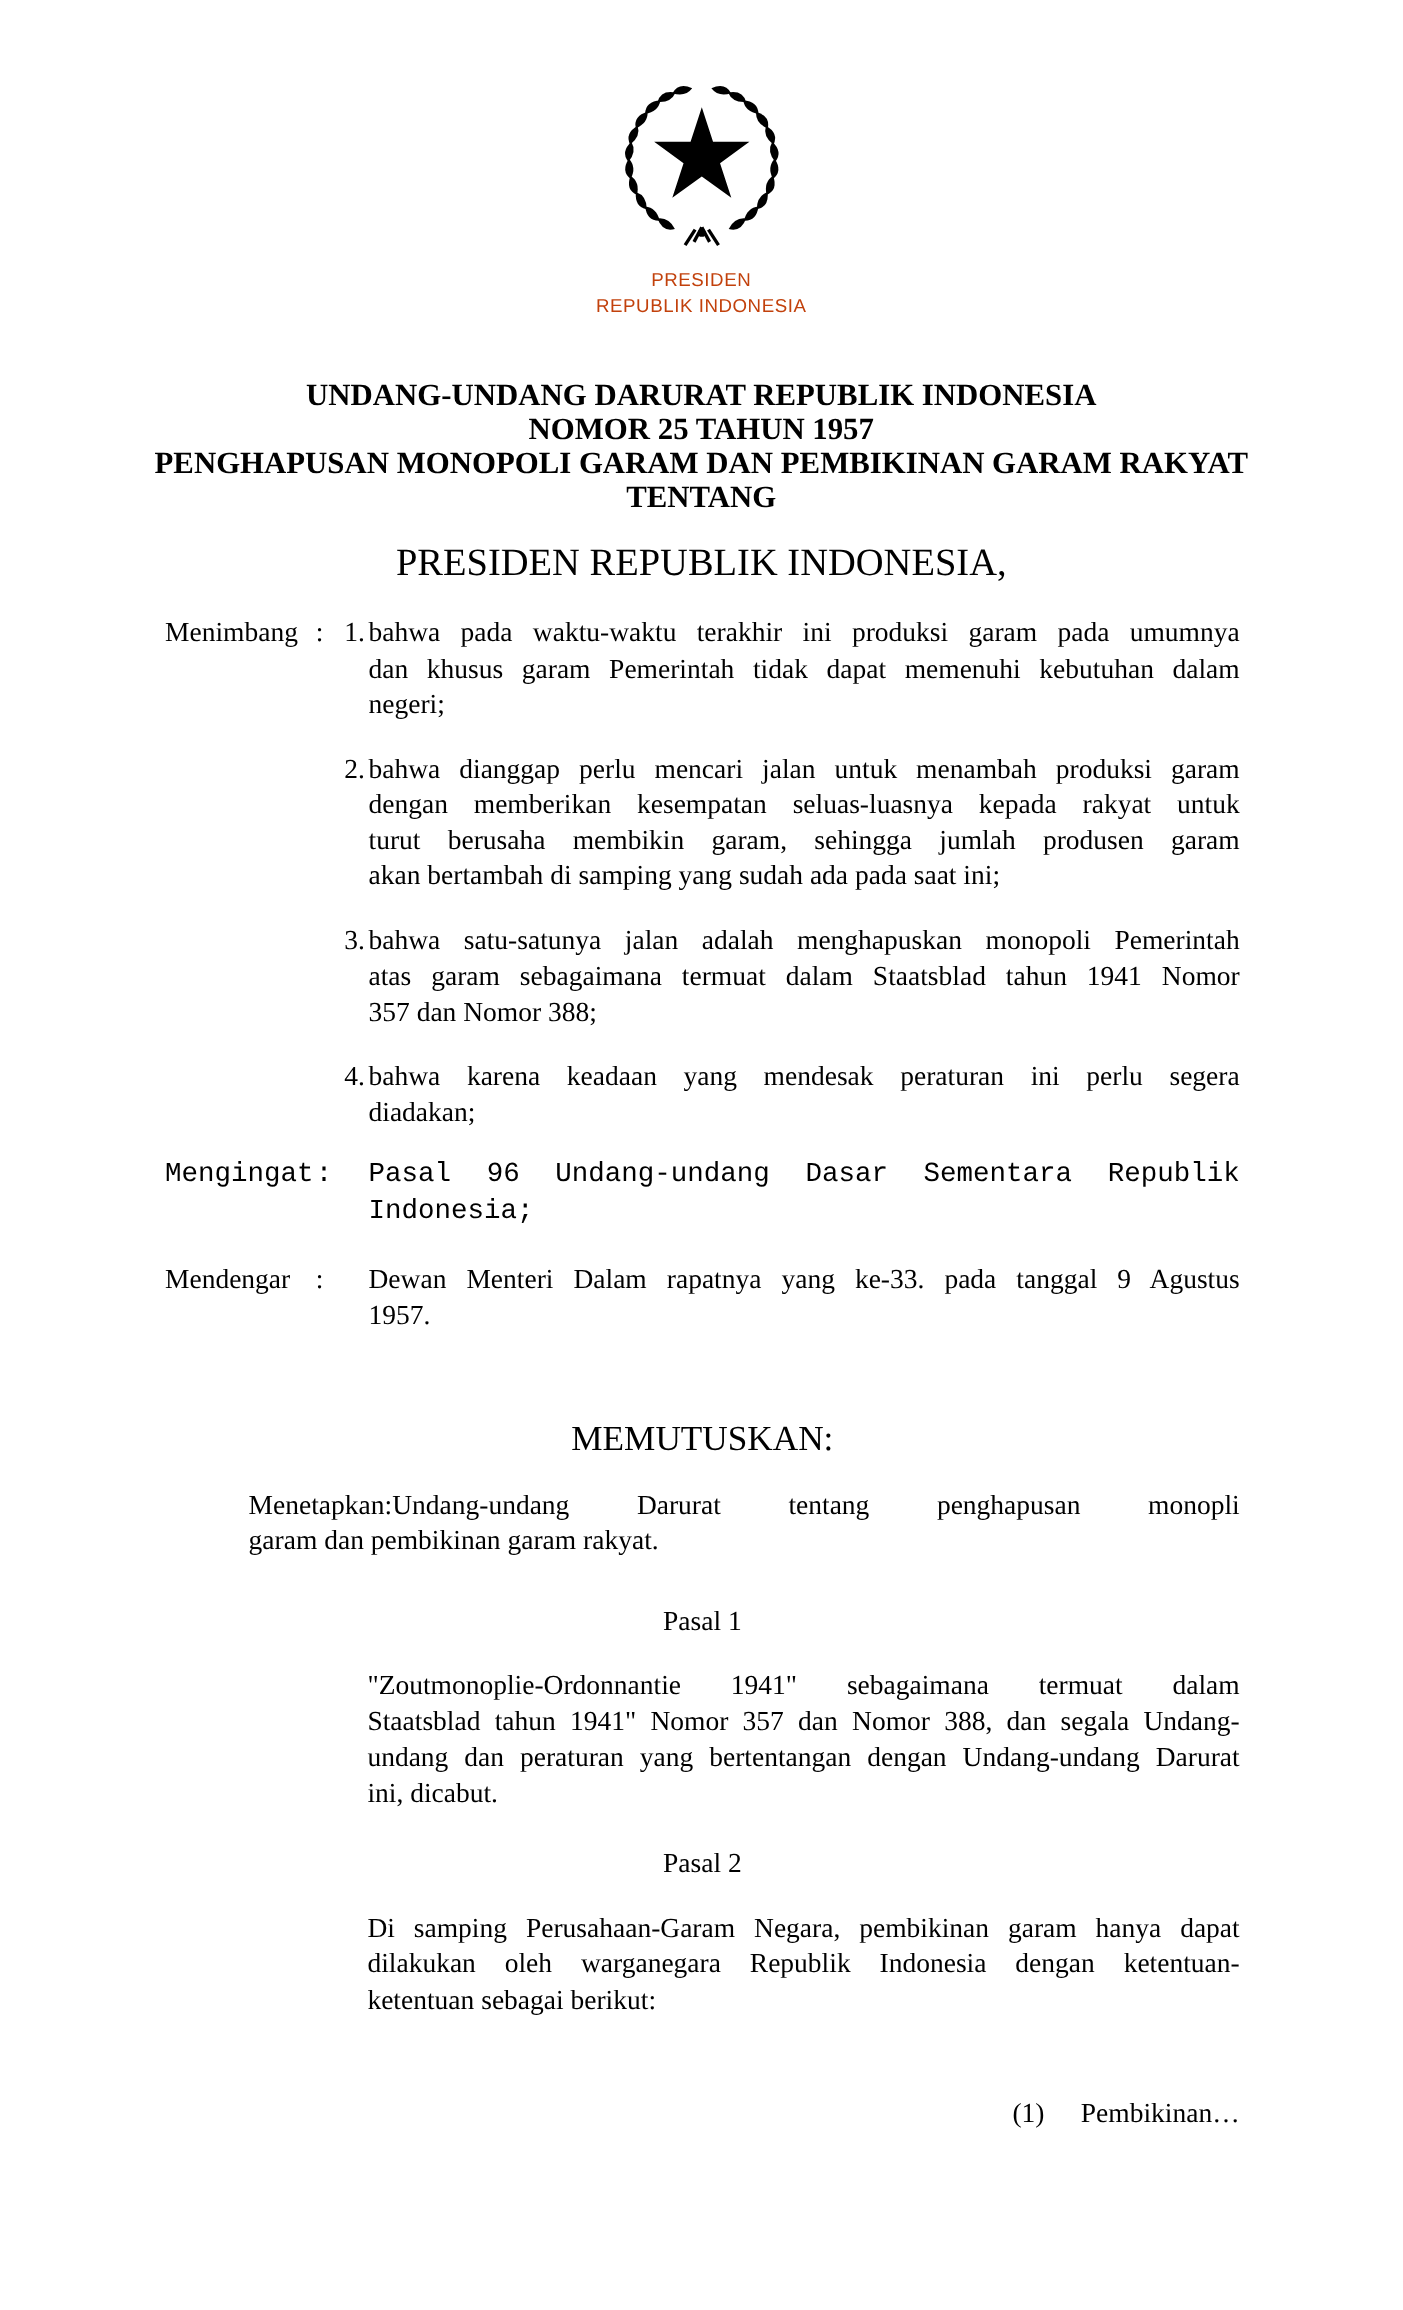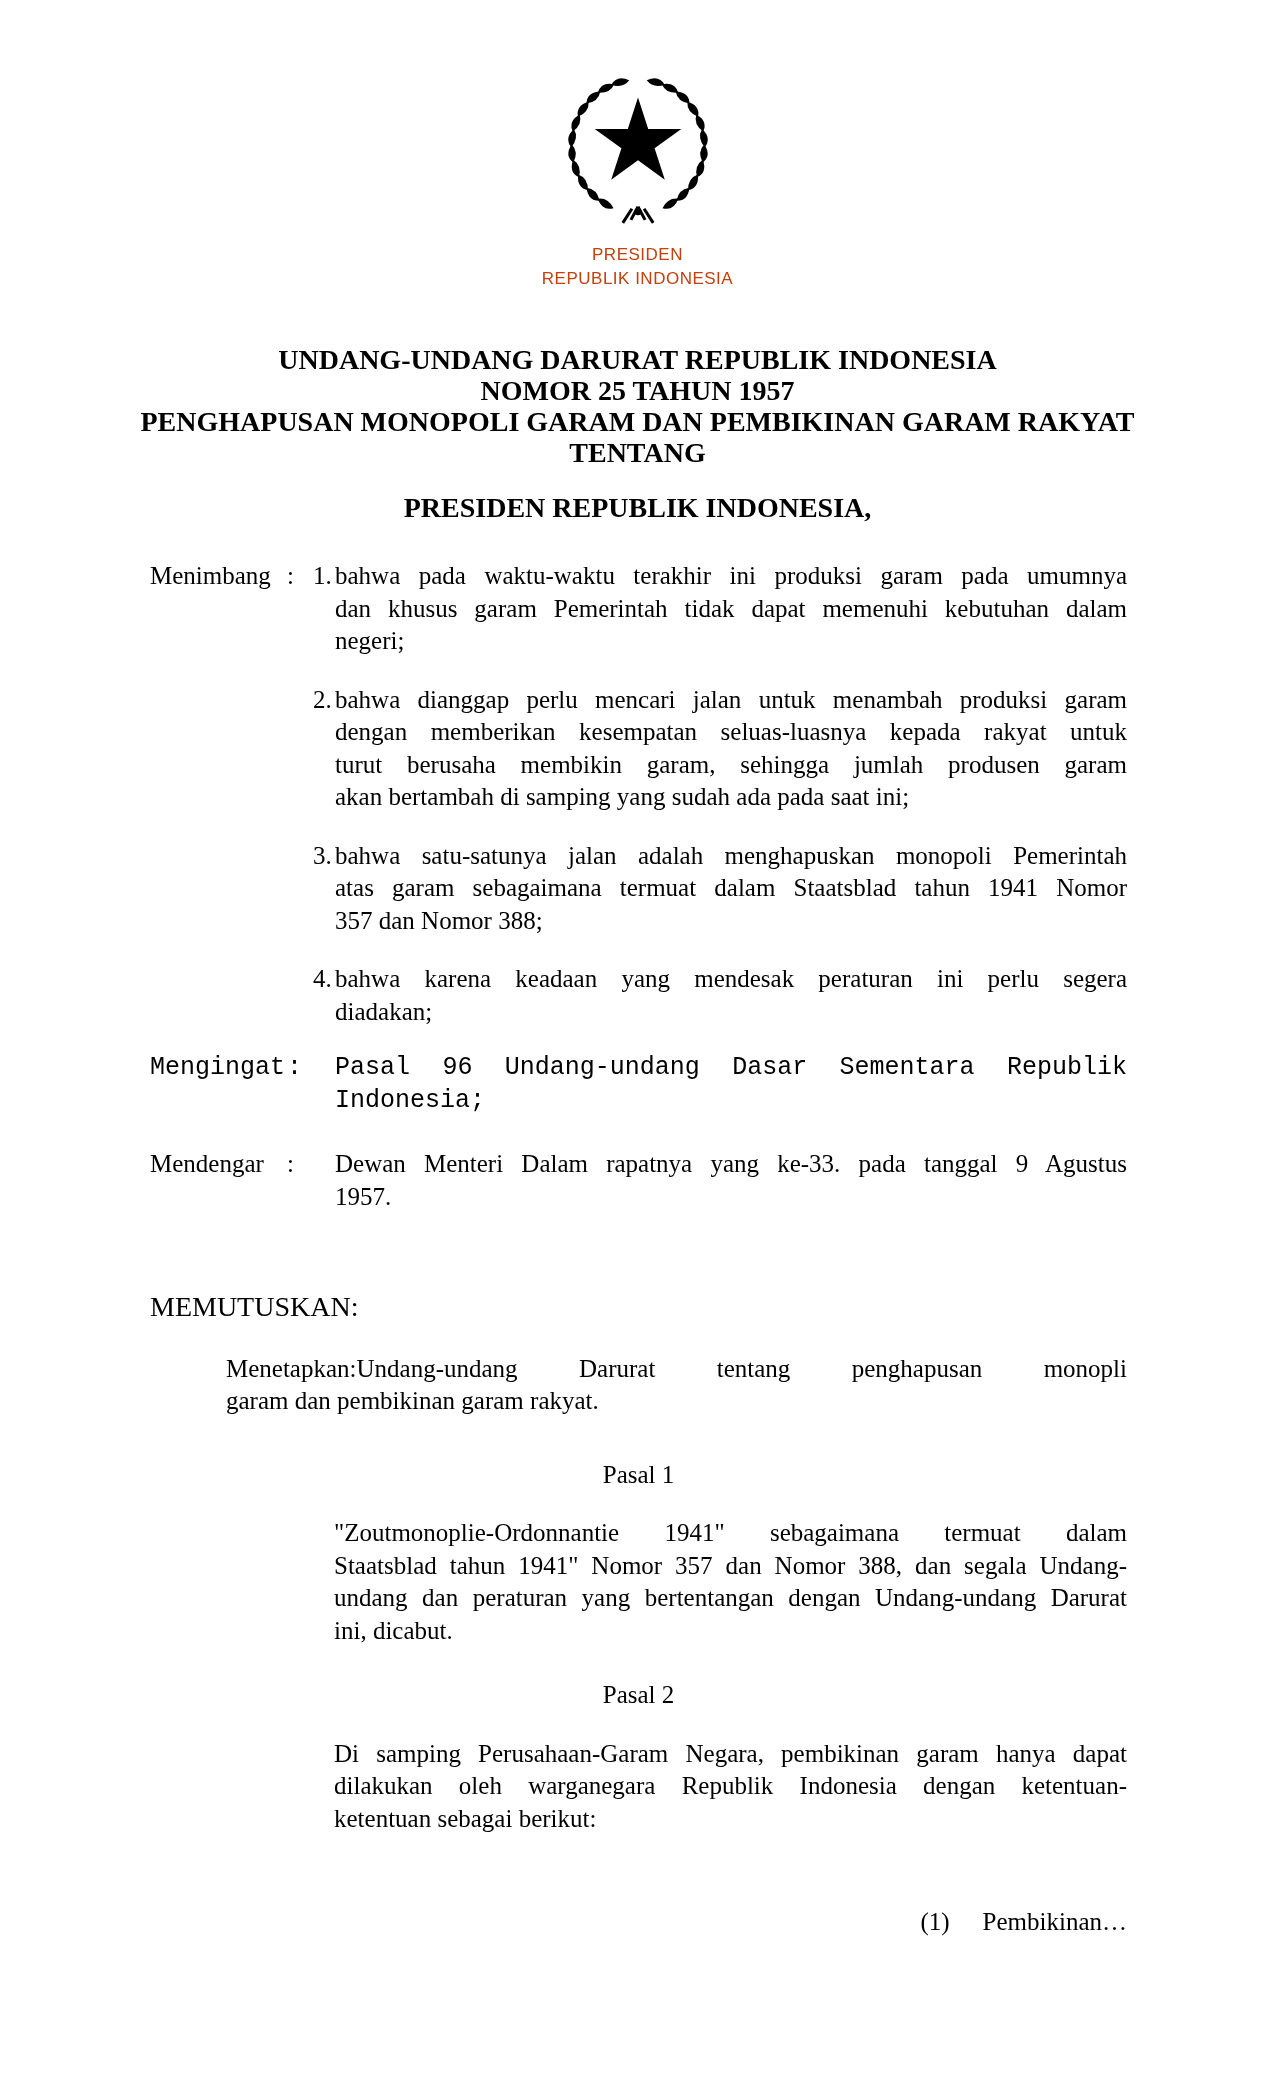--- a/index.html
+++ b/index.html
@@ -20,41 +20,41 @@
     letter-spacing:0.5px; color:#c2410c;
   }
 
   
   .doc-title {
     position:absolute; top:344px; left:0; right:0; text-align:center;
     font-weight:bold; font-size:28px; line-height:31px;
   }
   .opening {
     position:absolute; top:492px; left:0; right:0; text-align:center;
-    font-weight:bold; font-size:28px;
+    font-weight:normal; font-size:35px;
   }
 
   
   .doc-body {
     position:absolute; top:560px; left:150px; width:977px;
     font-size:25px; line-height:32.5px;
   }
 
   .line { display:block; text-align:justify; text-align-last:justify; }
   .line.last { text-align-last:left; }
   .centered-lines .line { text-align:center; text-align-last:center; }
 
   .cons-row { display:grid; grid-template-columns:137px 26px 1fr; }
   .row-mengingat { margin-top:24px;font-family:Liberation Mono, monospace; }
   .row-mendengar { margin-top:31px; }
   .cons-item { display:grid; grid-template-columns:22px 1fr; margin-bottom:26px; }
   .cons-item:last-child { margin-bottom:0; }
   .item-number { white-space:nowrap; }
 
-  .memutuskan { margin-top:78px; text-align:left; font-size:28px; }
+  .memutuskan { margin-top:78px; text-align:center; font-size:32px; }
   .enacting { margin-top:29px; margin-left:76px; }
 
   .article-heading { margin-top:41px; text-align:center; }
   .article:nth-child(2) .article-heading { margin-top:32px; }
   .article-para { margin-top:26px; margin-left:184px; }
 
   .catchword {
     position:absolute; top:1906px; right:148px;
     font-size:25px; line-height:32.5px; display:flex; gap:33px;
   }

